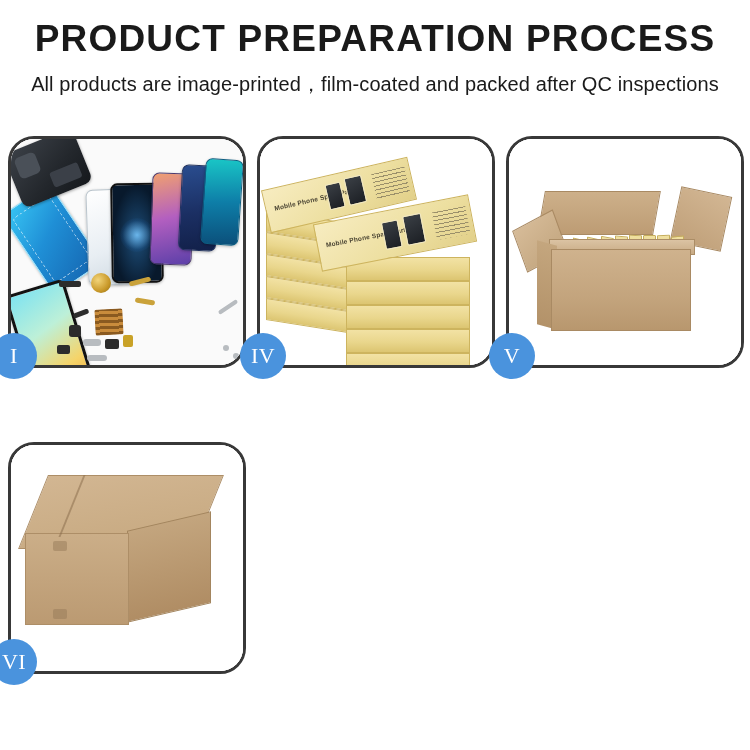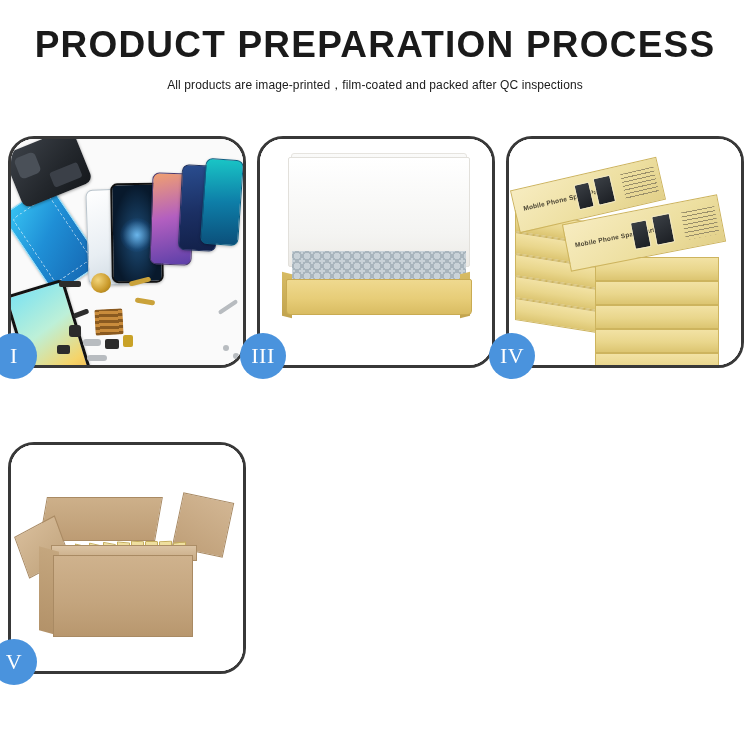--- a/index.html
+++ b/index.html
@@ -6,34 +6,34 @@
   html, body {
     margin: 0; padding: 0;
     width: 750px; height: 750px;
     background: #ffffff;
     font-family: "Liberation Sans", sans-serif;
     overflow: hidden;
   }
   #page { position: relative; width: 750px; height: 750px; background: #fff; }
 
   
-  .header { width: 750px; padding-top: 26px; text-align: center; }
+  .header { width: 750px; padding-top: 20px; text-align: center; }
   .title {
     font-family: "Liberation Sans", sans-serif;
     font-size: 37px;
     font-weight: 700;
     letter-spacing: 1.2px;
     color: #1a1a1a;
     line-height: 1.05;
     white-space: nowrap;
   }
   .subtitle {
     margin-top: 12px;
     font-family: "Liberation Sans", sans-serif;
-    font-size: 12px;
+    font-size: 20px;
     font-weight: 400;
     color: #1a1a1a;
     letter-spacing: 0.1px;
     white-space: nowrap;
   }
 
   
   .grid {
     position: absolute;
     left: 8px; top: 136px;
@@ -366,33 +366,20 @@
           <div class="part dark" style="left:46px;top:206px;width:13px;height:9px;border-radius:2px;"></div>
           <div class="part silver" style="left:206px;top:166px;width:22px;height:4px;border-radius:2px;transform:rotate(-34deg);"></div>
           <div class="part silver" style="left:212px;top:206px;width:6px;height:6px;border-radius:50%;"></div>
           <div class="part silver" style="left:222px;top:214px;width:6px;height:6px;border-radius:50%;"></div>
         </div>
       </div>
       <div class="badge">I</div>
     </div>
 
 
-    <div class="cell">
-      <div class="cell-inner">
-        <div class="scene3">
-          <div class="box3-lidflap"></div>
-          <div class="box3-lid"></div>
-          <div class="box3-inner"></div>
-          <div class="box3-sideL"></div>
-          <div class="box3-sideR"></div>
-          <div class="box3-front"></div>
-        </div>
-      </div>
-      <div class="badge">III</div>
-    </div>
 
     <div class="cell">
       <div class="cell-inner">
         <div class="scene4">
 
           <div class="stackbox" style="left:6px;top:78px;width:88px;height:22px;transform:skewY(9deg);"></div>
           <div class="stackbox" style="left:6px;top:100px;width:88px;height:22px;transform:skewY(9deg);"></div>
           <div class="stackbox" style="left:6px;top:122px;width:88px;height:22px;transform:skewY(9deg);"></div>
           <div class="stackbox" style="left:6px;top:144px;width:88px;height:22px;transform:skewY(9deg);"></div>
           <div class="stackbox" style="left:6px;top:166px;width:88px;height:22px;transform:skewY(9deg);"></div>
@@ -439,15 +426,28 @@
           <div class="ybox" style="left:162px;top:97px;width:13px;height:44px;transform:skewY(-6deg);"></div>
 
           <div class="carton-rim"></div>
           <div class="carton-left"></div>
           <div class="carton-body"></div>
         </div>
       </div>
       <div class="badge">V</div>
     </div>
 
+    <div class="cell">
+      <div class="cell-inner">
+        <div class="scene6">
+          <div class="c6-top"></div>
+          <div class="c6-side"></div>
+          <div class="c6-front"></div>
+          <div class="c6-seam" style="left:60px;top:30px;width:2px;height:62px;transform:skewX(-22deg);"></div>
+          <div class="c6-tab" style="left:42px;top:96px;width:14px;height:10px;"></div>
+          <div class="c6-tab" style="left:42px;top:164px;width:14px;height:10px;"></div>
+        </div>
+      </div>
+      <div class="badge">VI</div>
+    </div>
 
   </div>
 </div>
 
 </body></html>

